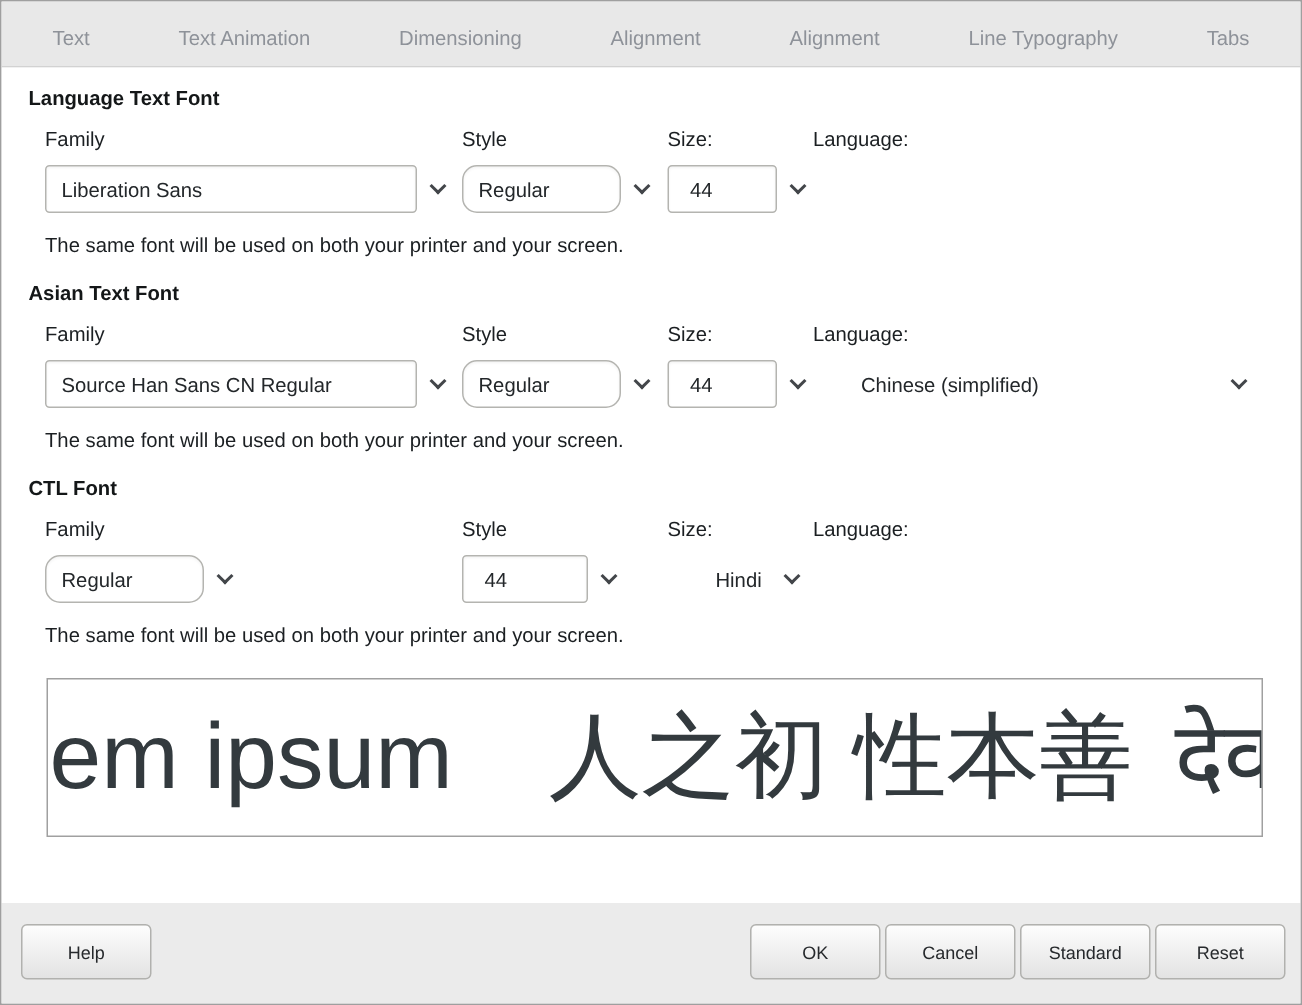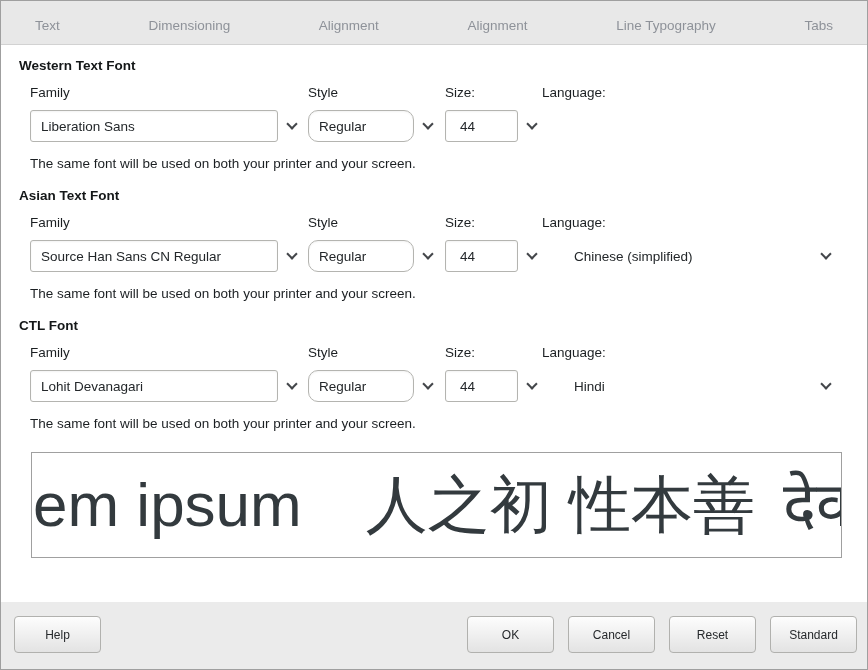--- a/index.html
+++ b/index.html
@@ -91,41 +91,42 @@
   }
   .btn {
     height:37px; min-width:87px; padding:0 14px;
     border:1px solid #b1b1ae; border-radius:4px;
     background:linear-gradient(#fdfdfd, #e3e3e3);
     font-family:"Liberation Sans", sans-serif;
     font-size:12px; color:#26292c;
     display:flex; align-items:center; justify-content:center;
     cursor:default;
   }
-  .btn-group { margin-left:auto; display:flex; gap:14px; }
+  .btn-group { margin-left:auto; display:flex; gap:3px; }
 </style>
 </head>
 <body>
 
 <div class="dialog">
 
   <div class="tabstrip">
     <div class="tabrow r1">
       <div class="tab">Text</div>
+      <div class="tab">Text Animation</div>
       <div class="tab">Dimensioning</div>
       <div class="tab">Alignment</div>
       <div class="tab">Alignment</div>
       <div class="tab">Line Typography</div>
       <div class="tab">Tabs</div>
     </div>
   </div>
 
   <div class="content">
 
-    <div class="section-title">Western Text Font</div>
+    <div class="section-title">Language Text Font</div>
     <div class="fields">
       <div class="flabel">Family</div>
       <div class="flabel">Style</div>
       <div class="flabel">Size:</div>
       <div class="flabel">Language:</div>
 
       <div class="combo">
         <div class="entry w-family">Liberation Sans</div>
         <span class="chevron"></span>
       </div>
@@ -169,24 +170,20 @@
     <div class="note">The same font will be used on both your printer and your screen.</div>
 
     <div class="section-title later">CTL Font</div>
     <div class="fields">
       <div class="flabel">Family</div>
       <div class="flabel">Style</div>
       <div class="flabel">Size:</div>
       <div class="flabel">Language:</div>
 
       <div class="combo">
-        <div class="entry w-family">Lohit Devanagari</div>
-        <span class="chevron"></span>
-      </div>
-      <div class="combo">
         <div class="entry w-style">Regular</div>
         <span class="chevron"></span>
       </div>
       <div class="combo">
         <div class="entry w-size">44</div>
         <span class="chevron"></span>
       </div>
       <div class="combo">
         <div class="lang-flat">
           <span class="flat-text">Hindi</span>
@@ -199,18 +196,18 @@
     <div class="preview-box">
       <div class="preview-text"><span>em ipsum</span><span class="cjk">人之初 性本善</span><span class="ctl">देवन</span></div>
     </div>
   </div>
 
   <div class="footer">
     <button class="btn">Help</button>
     <div class="btn-group">
       <button class="btn">OK</button>
       <button class="btn">Cancel</button>
+      <button class="btn">Standard</button>
       <button class="btn">Reset</button>
-      <button class="btn">Standard</button>
     </div>
   </div>
 
 </div>
 
 </body></html>

